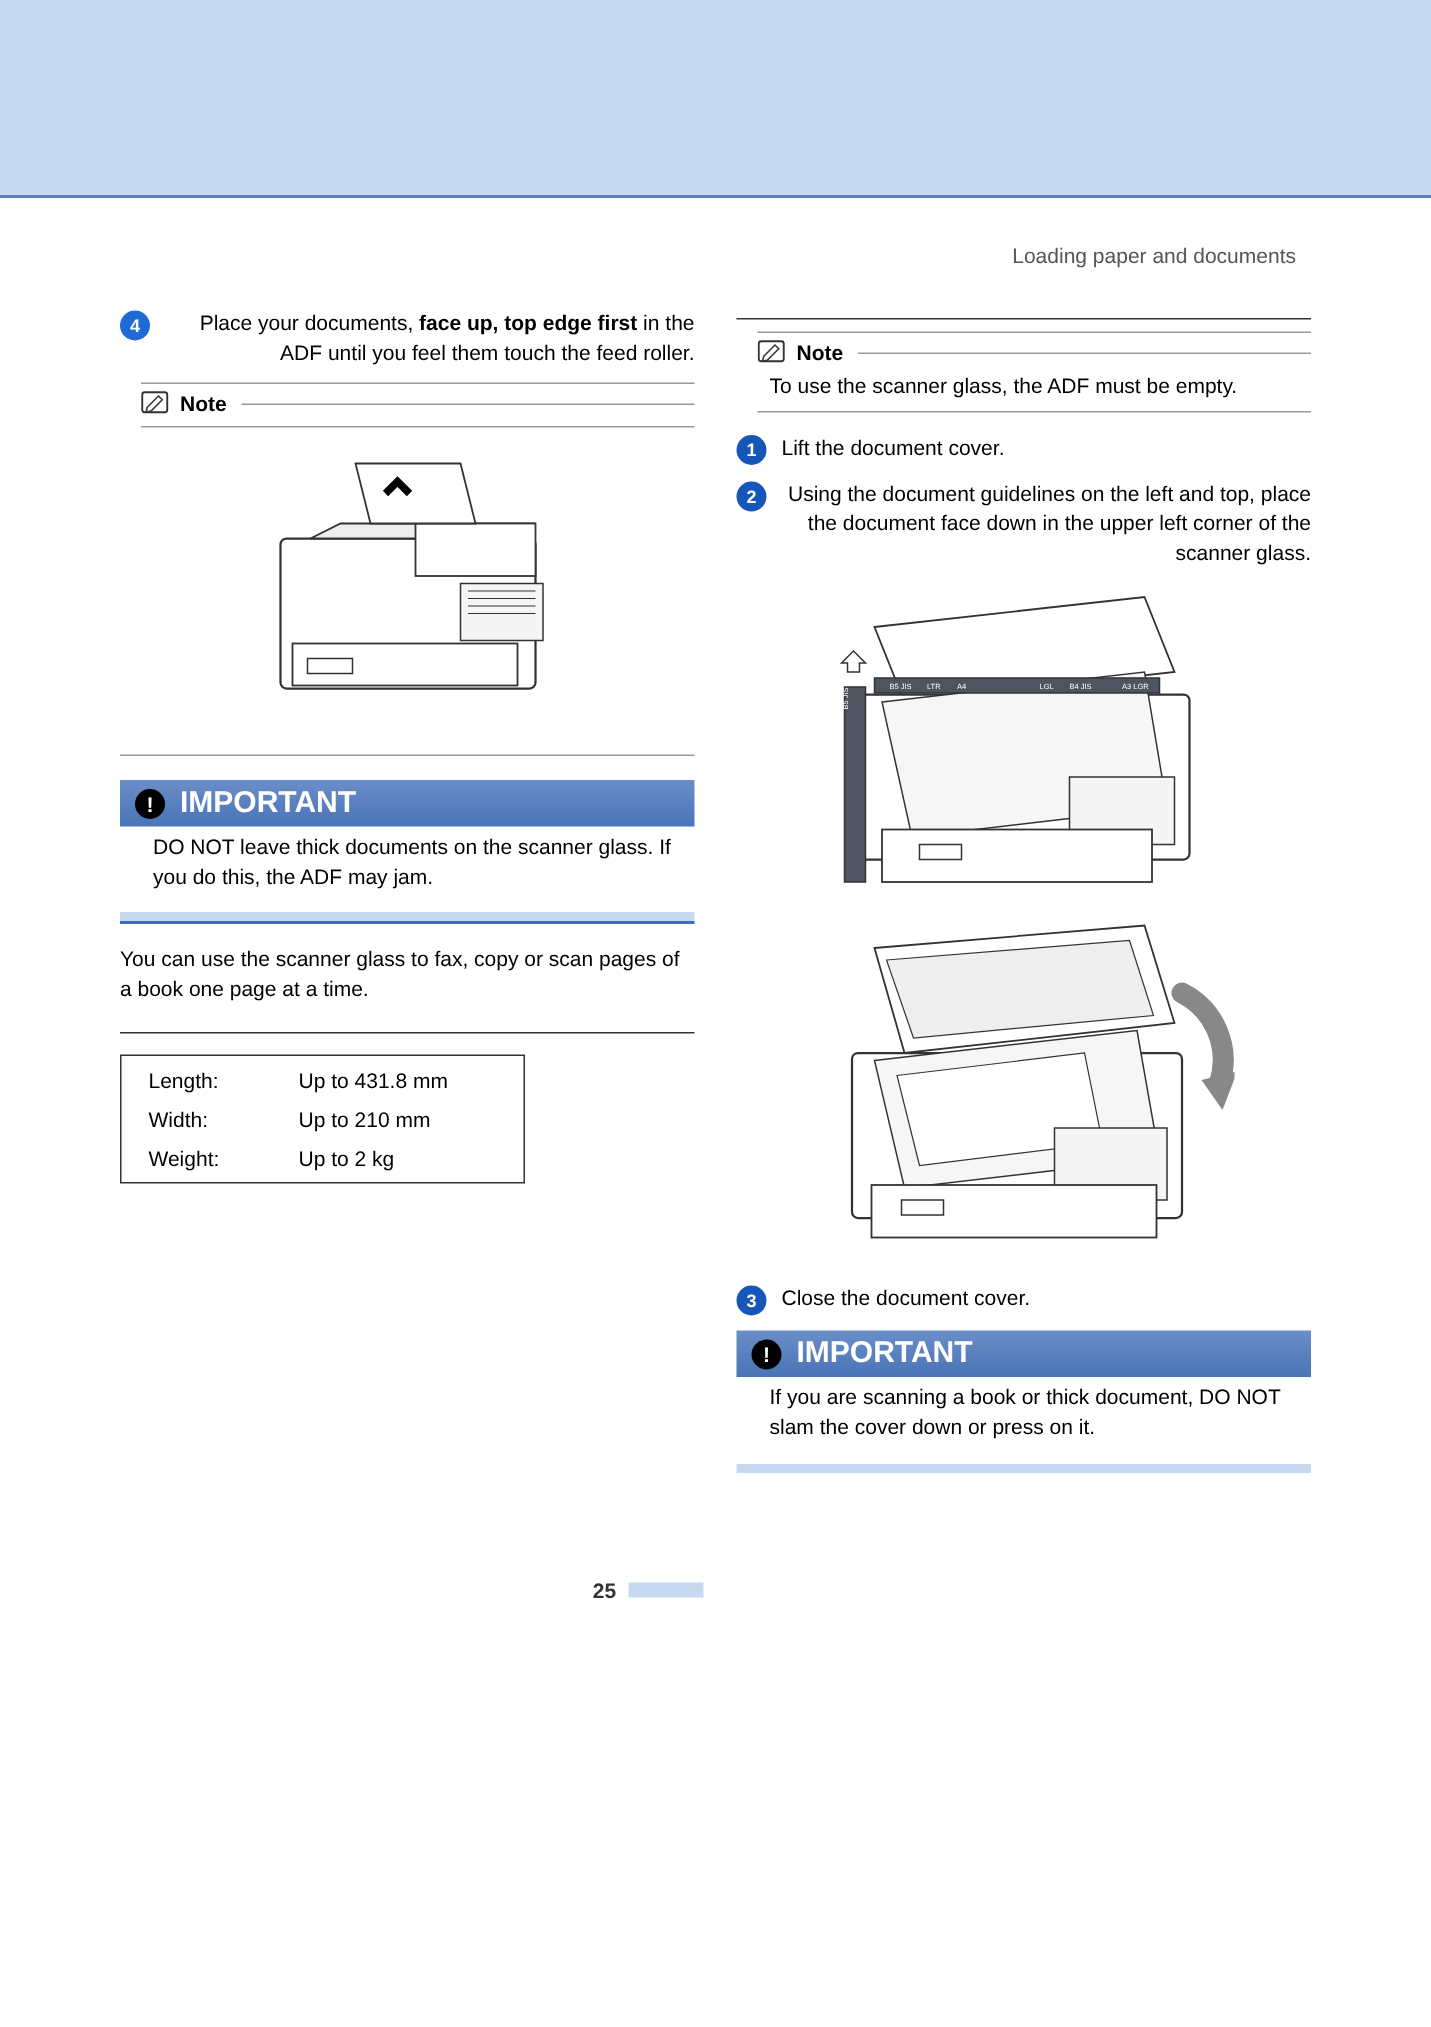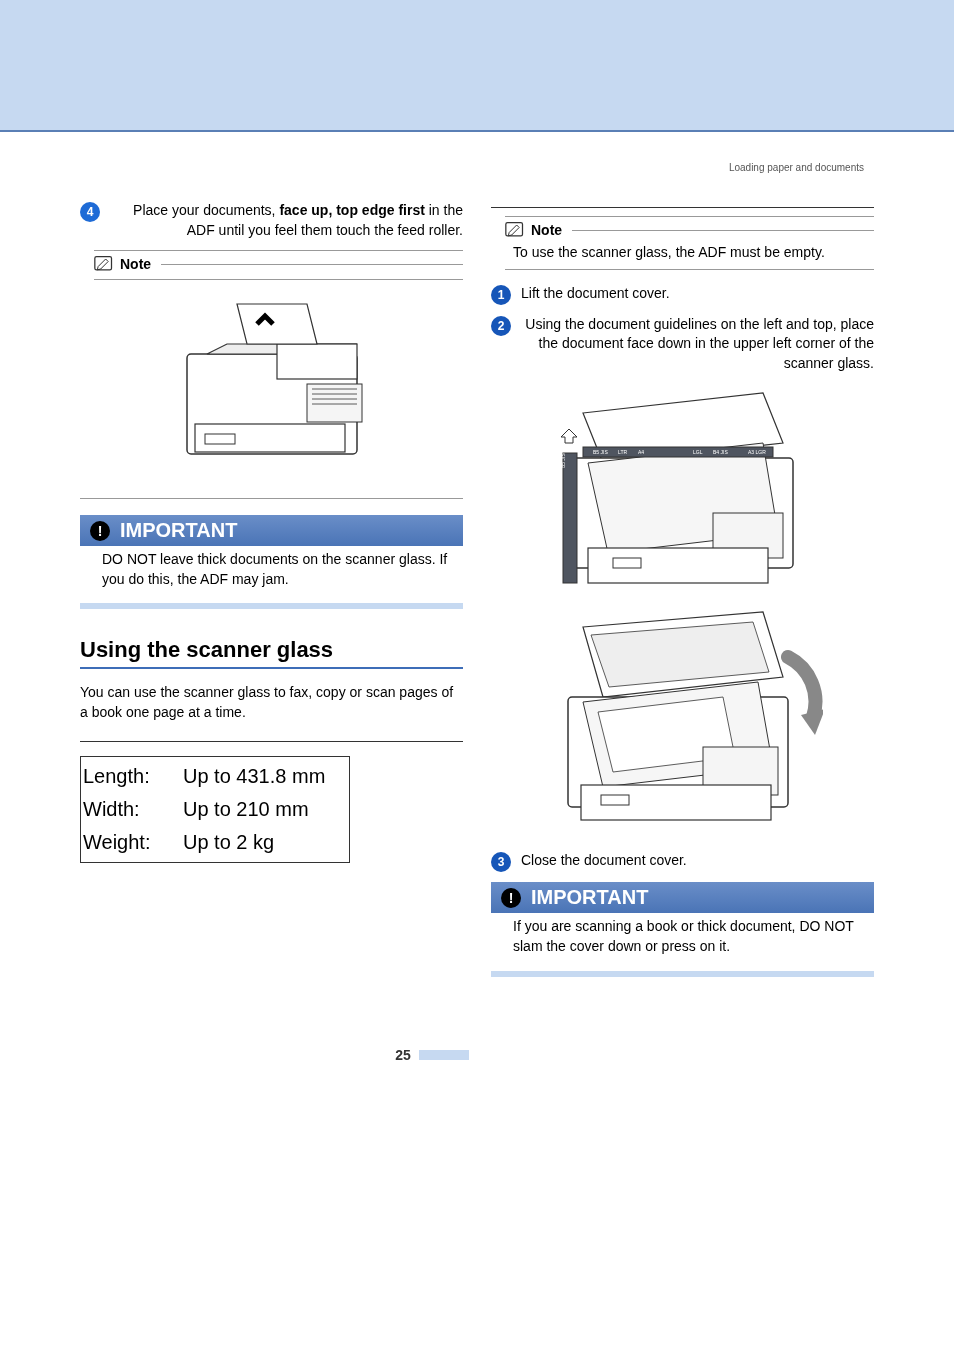--- a/index.html
+++ b/index.html
@@ -1,19 +1,19 @@
 <!DOCTYPE html>
 <html><head>
   <meta charset="utf-8">
   <style>
     * { box-sizing: border-box; margin: 0; padding: 0; }
     body { font-family: Arial, Helvetica, sans-serif; font-size: 14px; color: #000; background: #fff; width: 954px; }
     .top-banner { height: 132px; background: #c6d9f1; border-bottom: 2px solid #5a7fb5; }
     .page-content { padding: 30px 80px 40px 80px; position: relative; }
-    .header-right { text-align: right; color: #555; font-size: 10px; margin-bottom: 28px; padding-right: 10px; }
+    .header-right { text-align: right; color: #555; font-size: 14px; margin-bottom: 28px; padding-right: 10px; }
     .columns { display: flex; gap: 28px; }
     .col { flex: 1; }
     .step { display: flex; align-items: flex-start; gap: 10px; margin-bottom: 10px; }
     .step-num { width: 20px; height: 20px; border-radius: 50%; color: #fff; font-weight: bold; font-size: 12px; display: flex; align-items: center; justify-content: center; flex-shrink: 0; margin-top: 1px; }
     .num-blue { background: #1e6bd6; }
     .num-darkblue { background: #1656b8; }
     .step-text { line-height: 1.4; text-align: right; }
     b { font-weight: bold; }
     .note-block { margin: 10px 0 14px 0; }
     .note-header { display: flex; align-items: center; gap: 6px; border-top: 1px solid #999; padding-top: 4px; margin-left: 14px; }
@@ -26,21 +26,21 @@
     .illus svg { display: block; }
     .important-bar { margin-top: 8px; }
     .important-header { background: linear-gradient(#6a8ec8, #4a74b6); color: #fff; font-weight: bold; font-size: 20px; padding: 4px 10px; display: flex; align-items: center; gap: 10px; }
     .bang-icon { width: 20px; height: 20px; border-radius: 50%; background: #000; color: #fff; font-weight: bold; font-size: 14px; display: flex; align-items: center; justify-content: center; }
     .important-body { padding: 4px 10px 10px 22px; line-height: 1.4; }
     .important-bottom-bar { height: 6px; background: #c6d9f1; margin-top: 4px; }
     h2.section { font-size: 22px; font-weight: bold; margin: 28px 0 4px 0; }
     .section-underline { height: 2px; background: #3e6db8; margin-bottom: 14px; }
     .body-p { line-height: 1.4; margin-bottom: 18px; }
     h3.subsection { font-weight: bold; font-size: 15px; margin: 4px 0 14px 0; }
-    .spec-table { display: grid; grid-template-columns: 100px 1fr; border: 1px solid #333; padding: 8px 2px; row-gap: 10px; font-size: 20px; width: 270px; }
+    .spec-table { display: grid; grid-template-columns: 100px 1fr; border: 1px solid #333; padding: 8px 18px; row-gap: 10px; font-size: 14px; width: 270px; }
     .h3-block { font-weight: bold; font-size: 15px; margin-bottom: 10px; }
     .footer { display: flex; justify-content: center; align-items: center; gap: 8px; padding: 30px 90px 40px 0; }
     .page-num { font-weight: bold; color: #333; font-size: 14px; }
     .footer-bar { width: 50px; height: 10px; background: #c6d9f1; }
     .thin-underline { height:1px; background:#333; margin: 6px 0 14px 0; }
   </style>
 </head>
 <body>
 
 <div class="top-banner"></div>
@@ -96,21 +96,20 @@
 
       <div class="important-bar">
         <div class="important-header">
           <span class="bang-icon">!</span>
           <span>IMPORTANT</span>
         </div>
         <div class="important-body">DO NOT leave thick documents on the scanner glass. If you do this, the ADF may jam.</div>
         <div class="important-bottom-bar"></div>
       </div>
 
-      <h2 class="section">Using the scanner glass</h2>
       <div class="section-underline"></div>
 
       <p class="body-p">You can use the scanner glass to fax, copy or scan pages of a book one page at a time.</p>
 
       <div class="thin-underline" style="height:1px;background:#333;"></div>
 
       <div class="spec-table">
         <div>Length:</div>
         <div>Up to 431.8 mm</div>
         <div>Width:</div>

